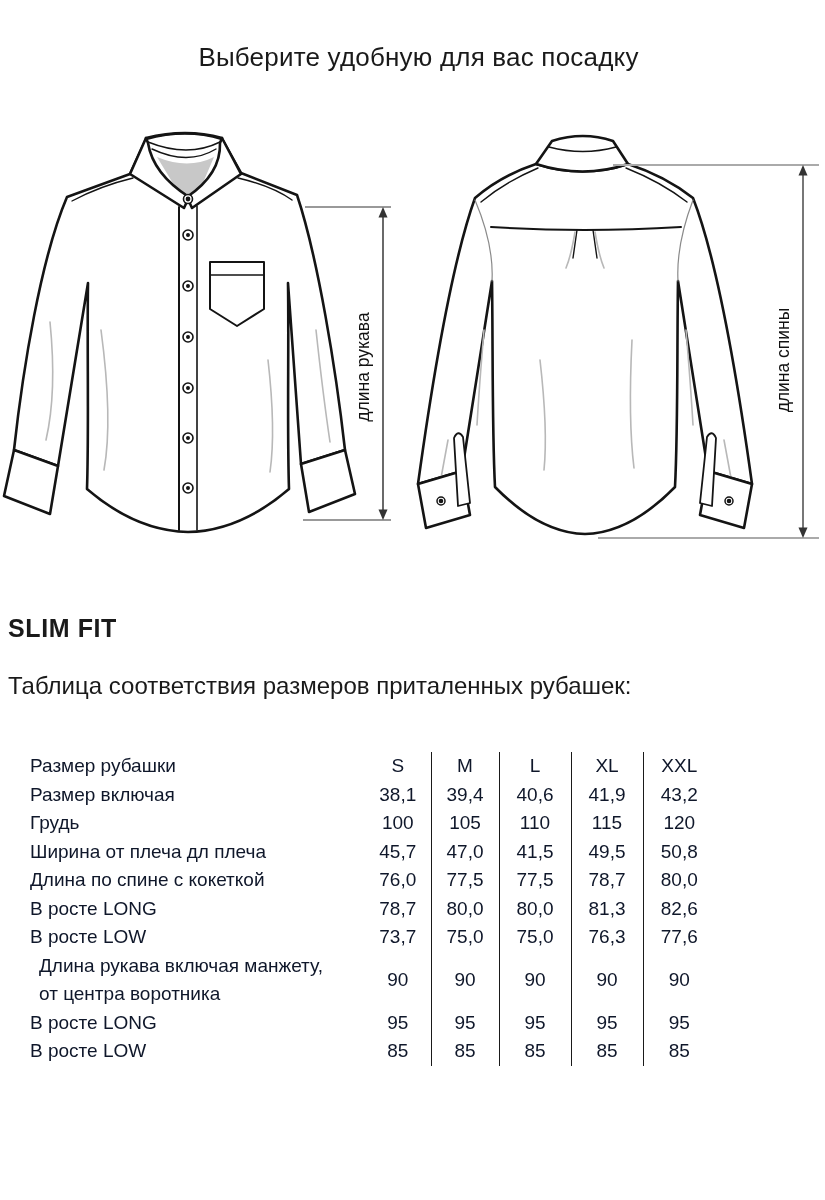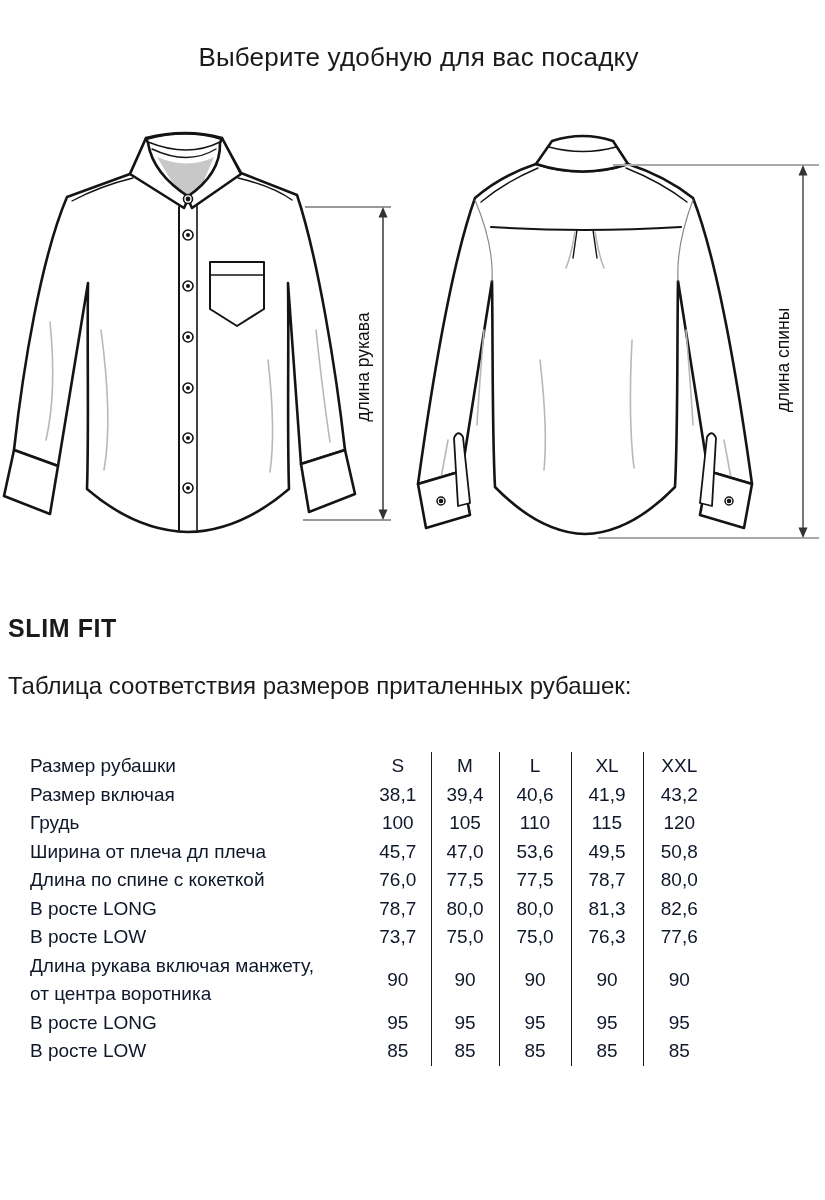--- a/index.html
+++ b/index.html
@@ -19,21 +19,21 @@
   .subtitle { position:absolute; top:672px; left:8px; font-size:24px; }
   #size-table {
     position:absolute; top:752px; left:30px;
     border-collapse:collapse; font-size:19px; color:#0f172a;
     table-layout:fixed; width:685px;
   }
   #size-table td { padding:0; height:28px; line-height:28.5px; vertical-align:middle; }
   #size-table td.lbl { text-align:left; }
   #size-table td.val { text-align:center; }
   #size-table td.val + td.val { border-left:1.5px solid #1a1a1a; }
-  #size-table td.lbl span { display:block; line-height:28.5px; }
+  #size-table td.lbl span { display:block; line-height:28.5px;margin-left:9px; }
   svg text { font-family:"Liberation Sans", sans-serif; }
 </style>
 </head>
 <body>
 
 <div class="title">Выберите удобную для вас посадку</div>
 
 <svg id="diagram" width="825" height="470" viewBox="0 95 825 470">
 
   <g fill="#ffffff" stroke="#141414" stroke-width="2.6" stroke-linejoin="round" stroke-linecap="round">
@@ -204,21 +204,21 @@
       <td class="val">100</td>
       <td class="val">105</td>
       <td class="val">110</td>
       <td class="val">115</td>
       <td class="val">120</td>
     </tr>
     <tr>
       <td class="lbl">Ширина от плеча дл плеча</td>
       <td class="val">45,7</td>
       <td class="val">47,0</td>
-      <td class="val">53,6</td>
+      <td class="val">41,5</td>
       <td class="val">49,5</td>
       <td class="val">50,8</td>
     </tr>
     <tr>
       <td class="lbl">Длина по спине с кокеткой</td>
       <td class="val">76,0</td>
       <td class="val">77,5</td>
       <td class="val">77,5</td>
       <td class="val">78,7</td>
       <td class="val">80,0</td>

